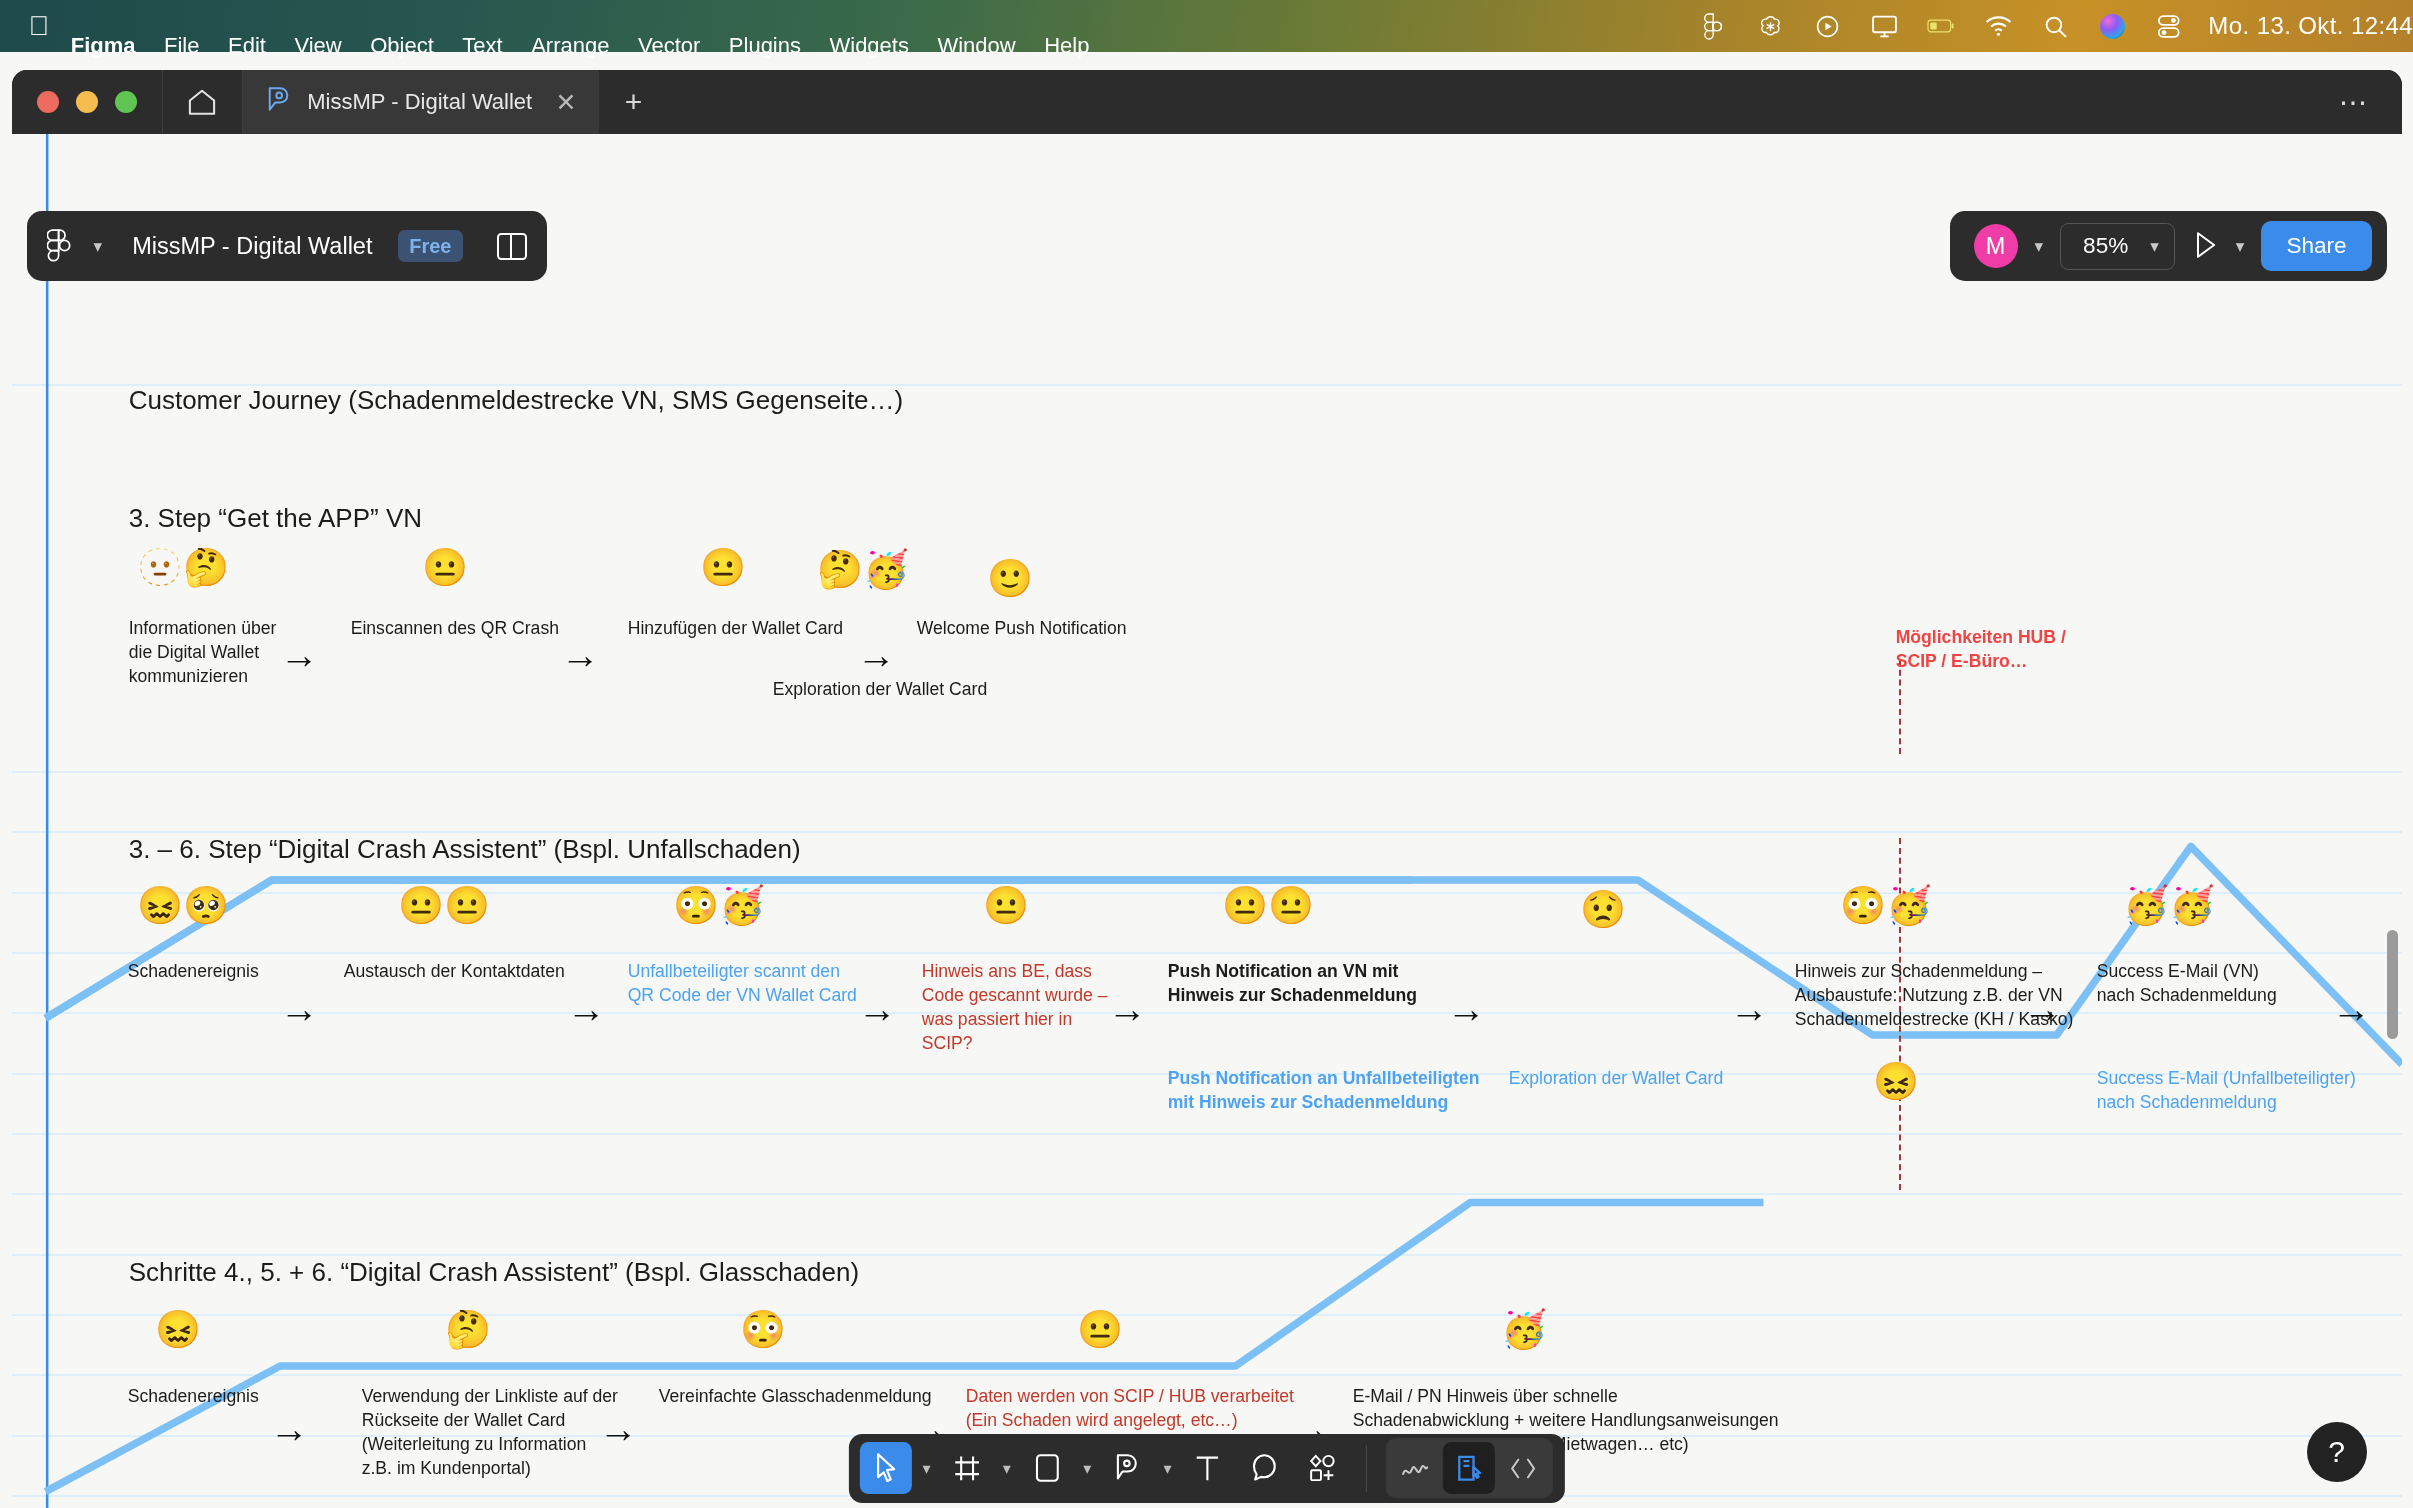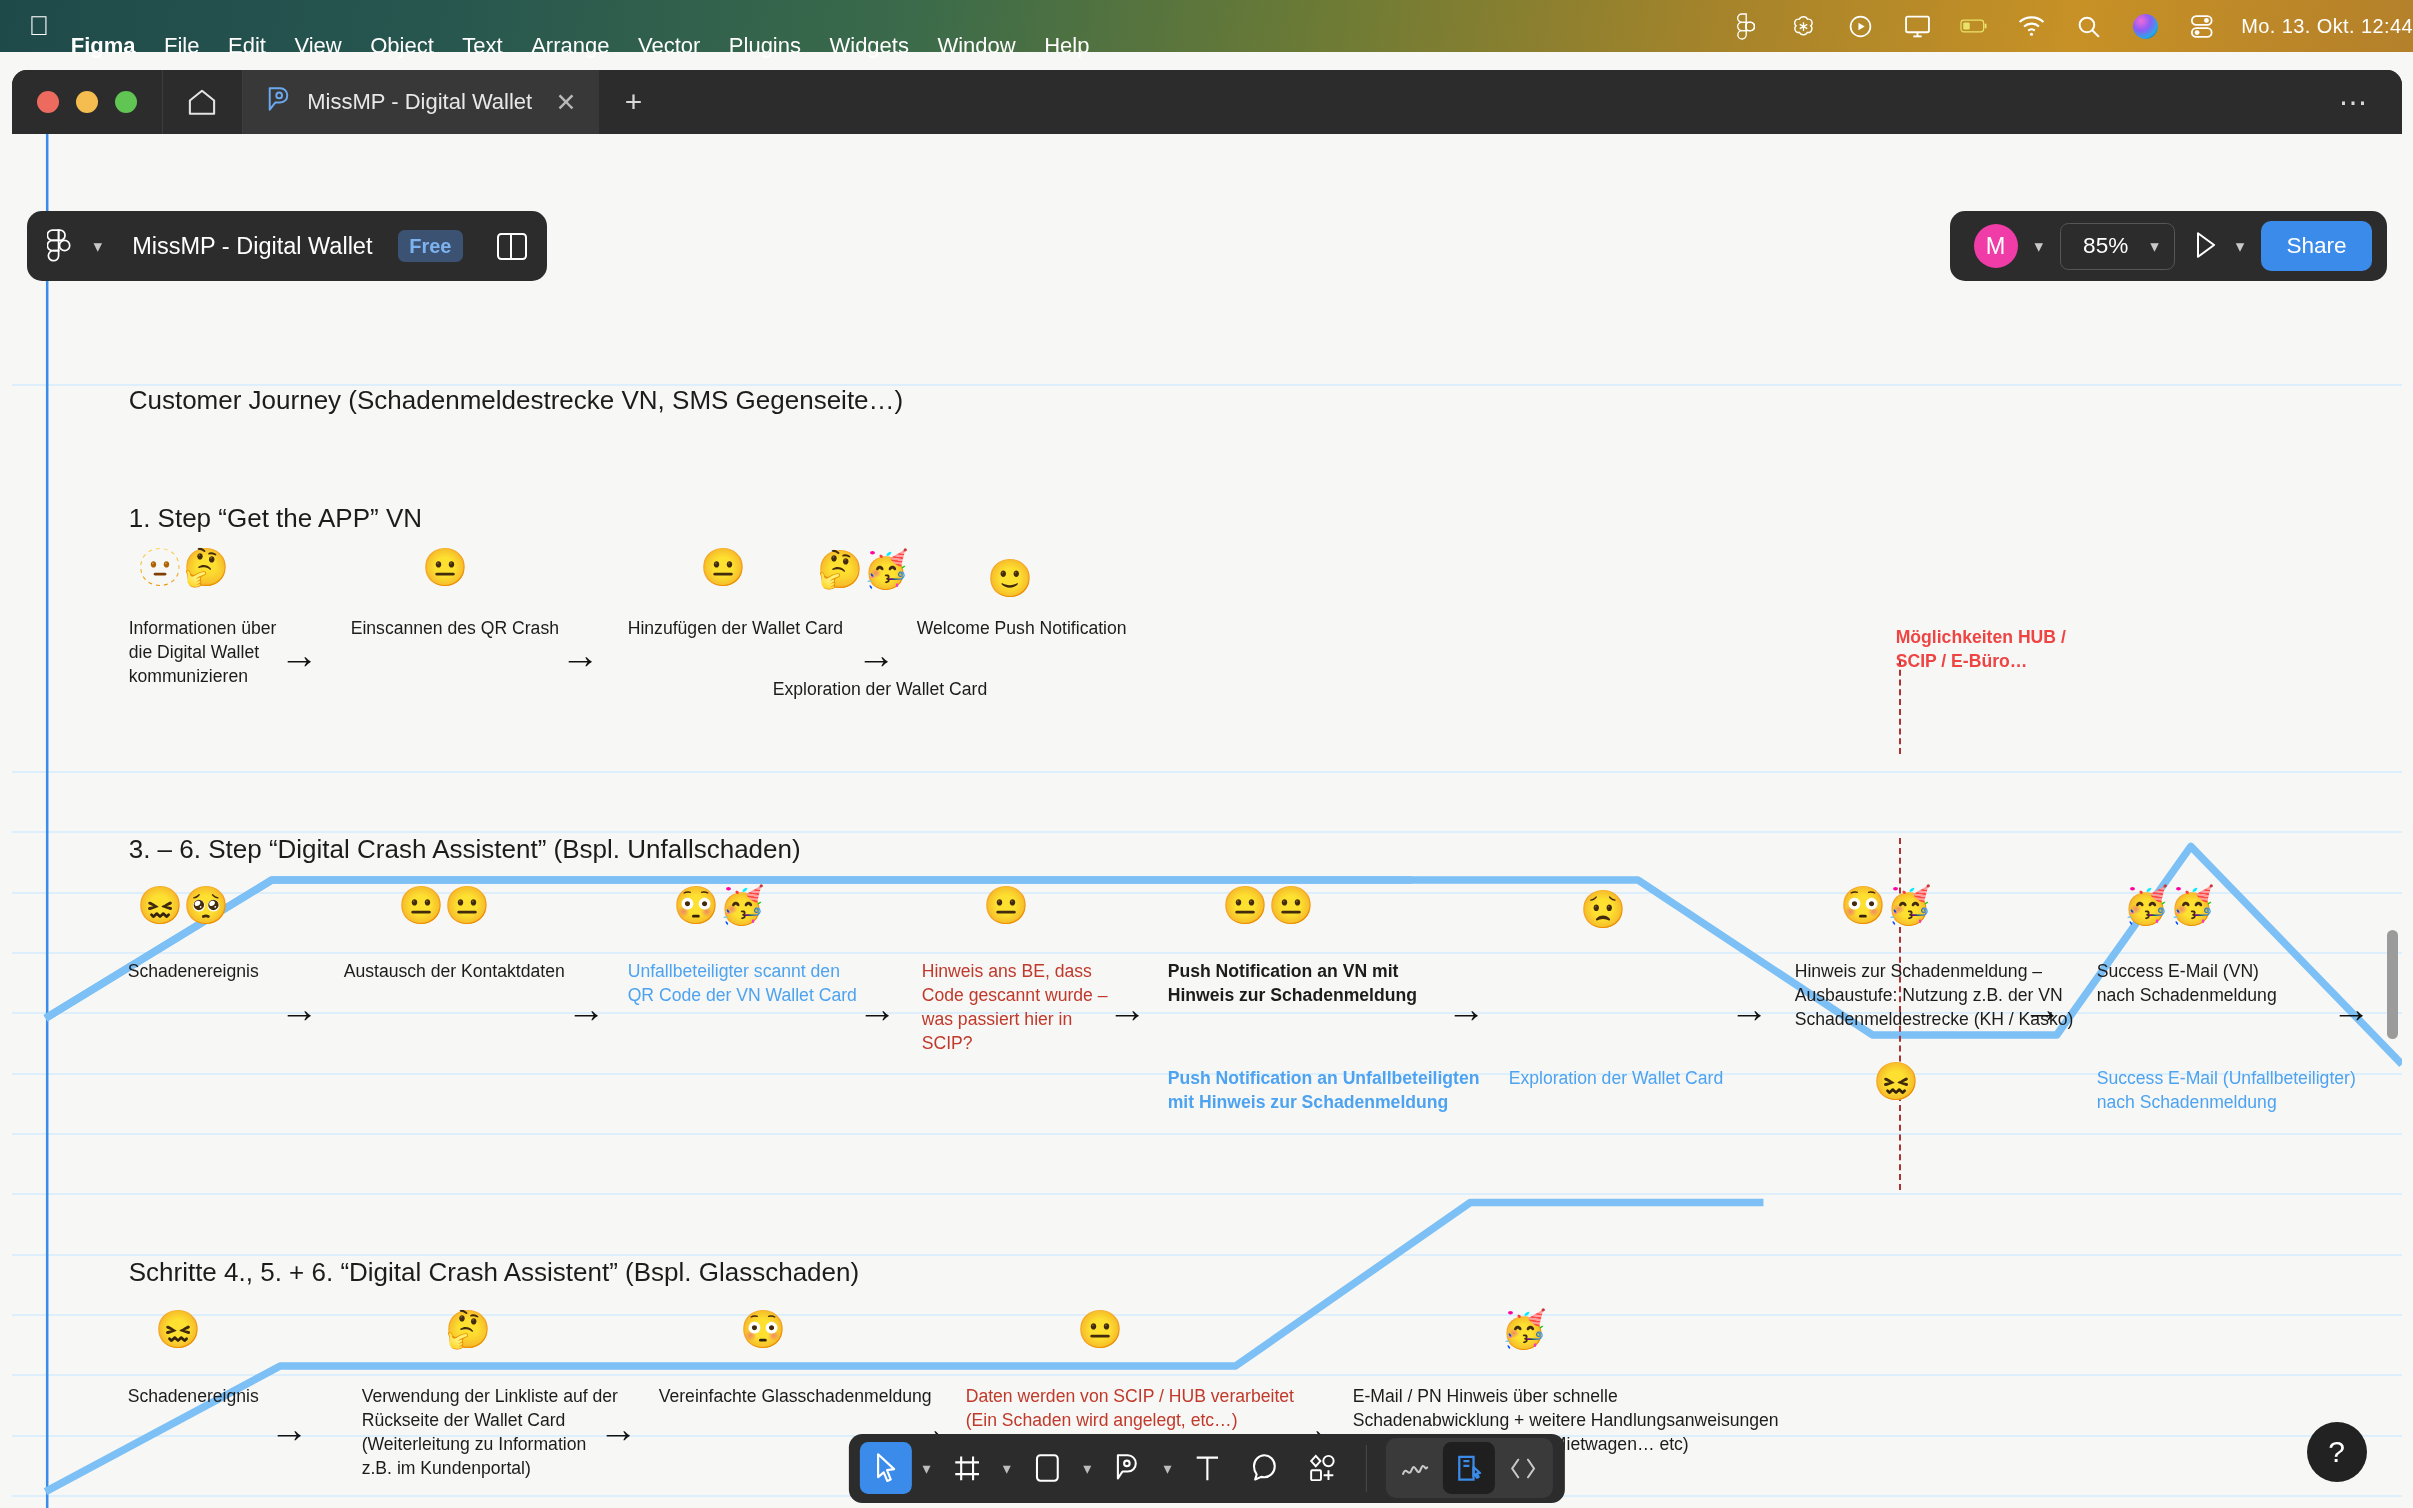--- a/index.html
+++ b/index.html
@@ -16,21 +16,21 @@
     background: linear-gradient(100deg,#1f4a4a 0%, #27564f 18%, #3b6b4a 38%, #6d7b35 55%, #a8842a 72%, #c79126 86%, #b4802a 100%);
     display: flex; align-items: center; color: #fff;
     font-size: 22px; z-index: 60;
   }
   #menubar .apple { margin: 0 22px 0 28.5px; font-size: 27px; line-height: 1; }
   #menubar .mi { margin-right: 28.5px; white-space: nowrap; margin-top: 40px; }
   #menubar .mi.app { font-weight: bold; }
   #menubar .spacer { flex: 1 1 auto; }
   #menubar .status { display: flex; align-items: center; gap: 28.5px; margin-right: 25px; }
   #menubar .status .sicon { width: 28.5px; height: 28.5px; display: flex; align-items: center; justify-content: center; }
-  #menubar .clock { font-size: 20px; white-space: nowrap; letter-spacing: 0.4px; }
+  #menubar .clock { font-size: 24px; white-space: nowrap; letter-spacing: 0.4px; }
 
   
   #appwin {
     position: absolute; top: 70px; left: 11.7px; width: 2390px; height: 1456px;
     background: #2c2c2c; border-radius: 15px 15px 0 0; overflow: hidden;
   }
   #tabbar {
     position: relative; height: 64px; background: #2c2c2c;
     display: flex; align-items: center;
   }
@@ -264,21 +264,21 @@
       <polyline points="40,1055 310,890 1670,890" fill="none" stroke="#7cc0f5" stroke-width="9" stroke-linejoin="round"></polyline>
 
       <polyline points="40,1620 320,1470 1460,1470 1740,1275 2090,1275" fill="none" stroke="#7cc0f5" stroke-width="9" stroke-linejoin="round"></polyline>
     </svg>
 
     <div class="vdash" style="left:1887px; top:526px; height:94px;"></div>
     <div class="vdash" style="left:1887px; top:704px; height:352px;"></div>
 
     <div class="ctext sect-title" style="left:117px; top:251px;">Customer Journey (Schadenmeldestrecke VN, SMS Gegenseite…)</div>
 
-    <div class="ctext sect-title" style="left:117px; top:369px;">1. Step “Get the APP” VN</div>
+    <div class="ctext sect-title" style="left:117px; top:369px;">3. Step “Get the APP” VN</div>
 
     <div class="emoji" style="left:126px; top:415px;"><span>🫥</span><span>🤔</span></div>
     <div class="ctext step-label" style="left:117px; top:482px;">Informationen über
 die Digital Wallet
 kommunizieren</div>
     <div class="arrow" style="left:268px; top:501px;">→</div>
 
     <div class="emoji" style="left:411px; top:415px;"><span>😐</span></div>
     <div class="ctext step-label" style="left:339px; top:482px;">Einscannen des QR Crash</div>
     <div class="arrow" style="left:549px; top:501px;">→</div>

